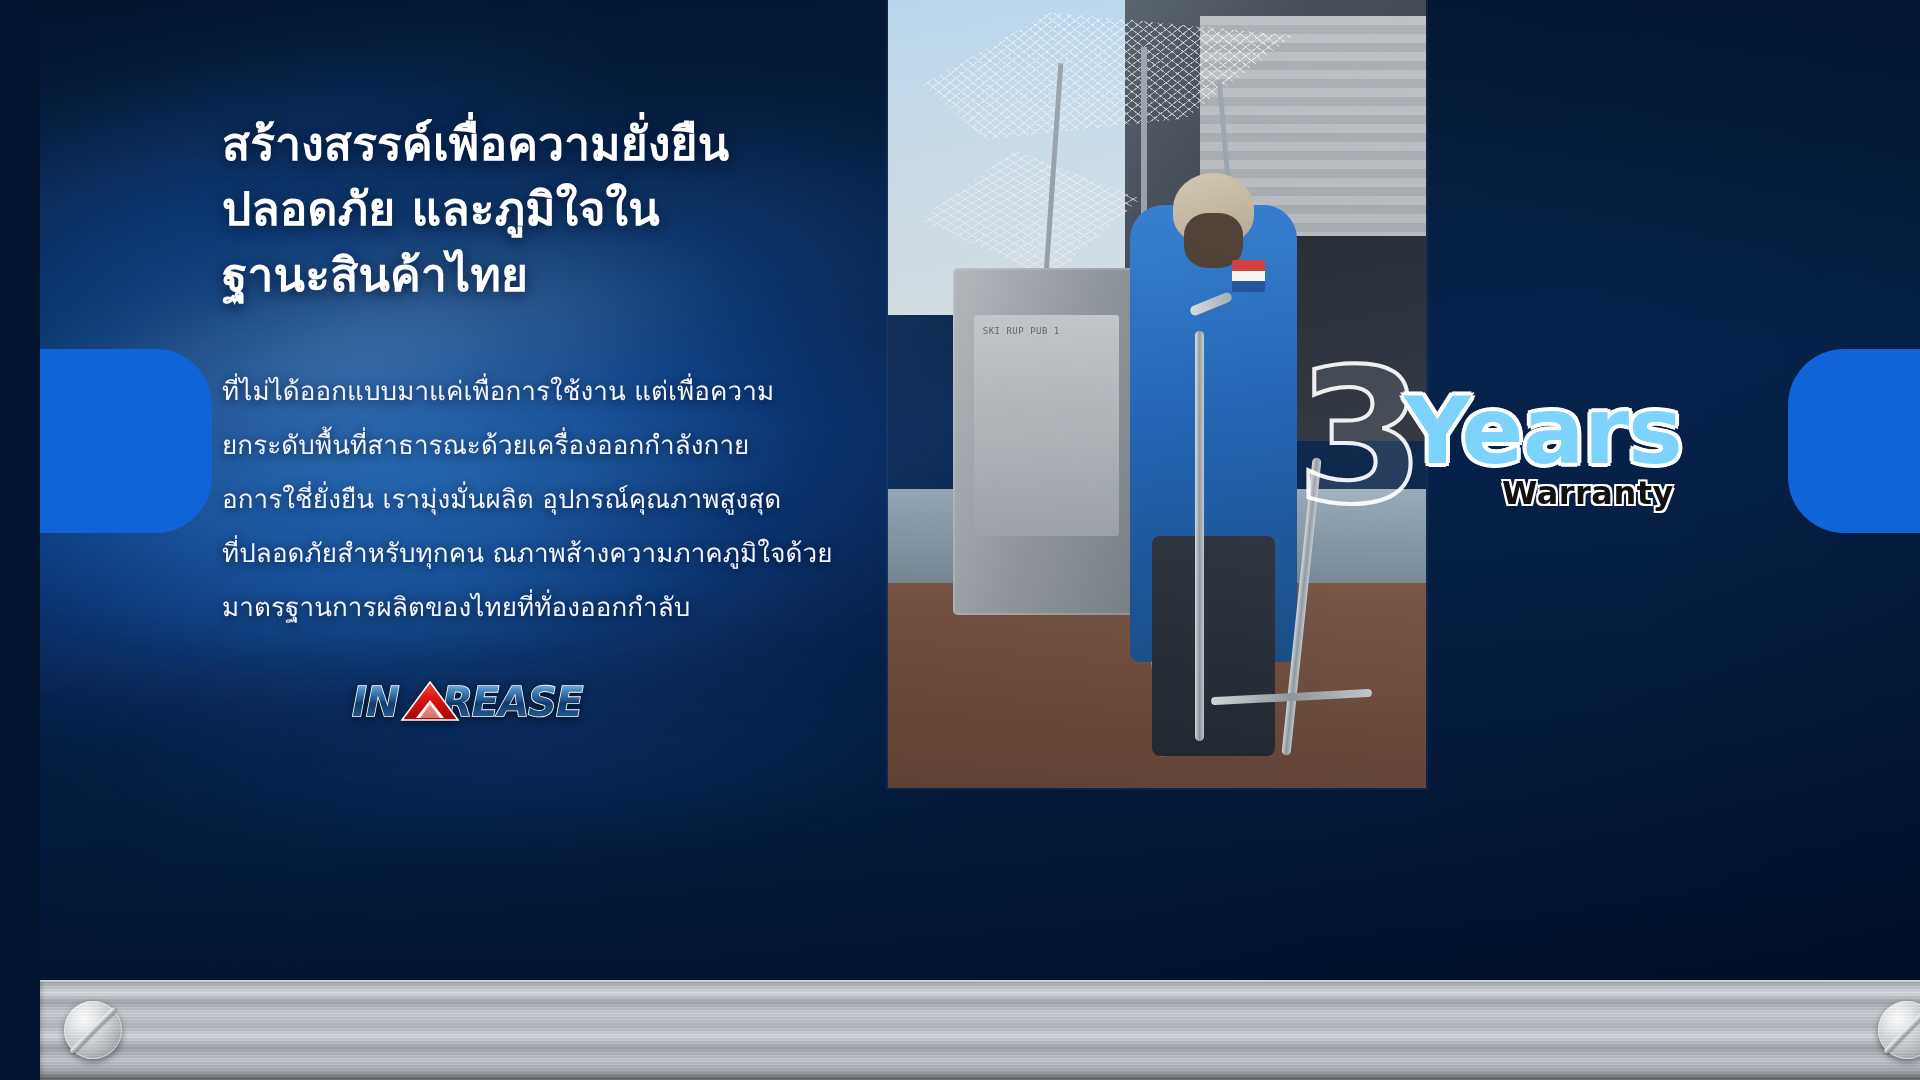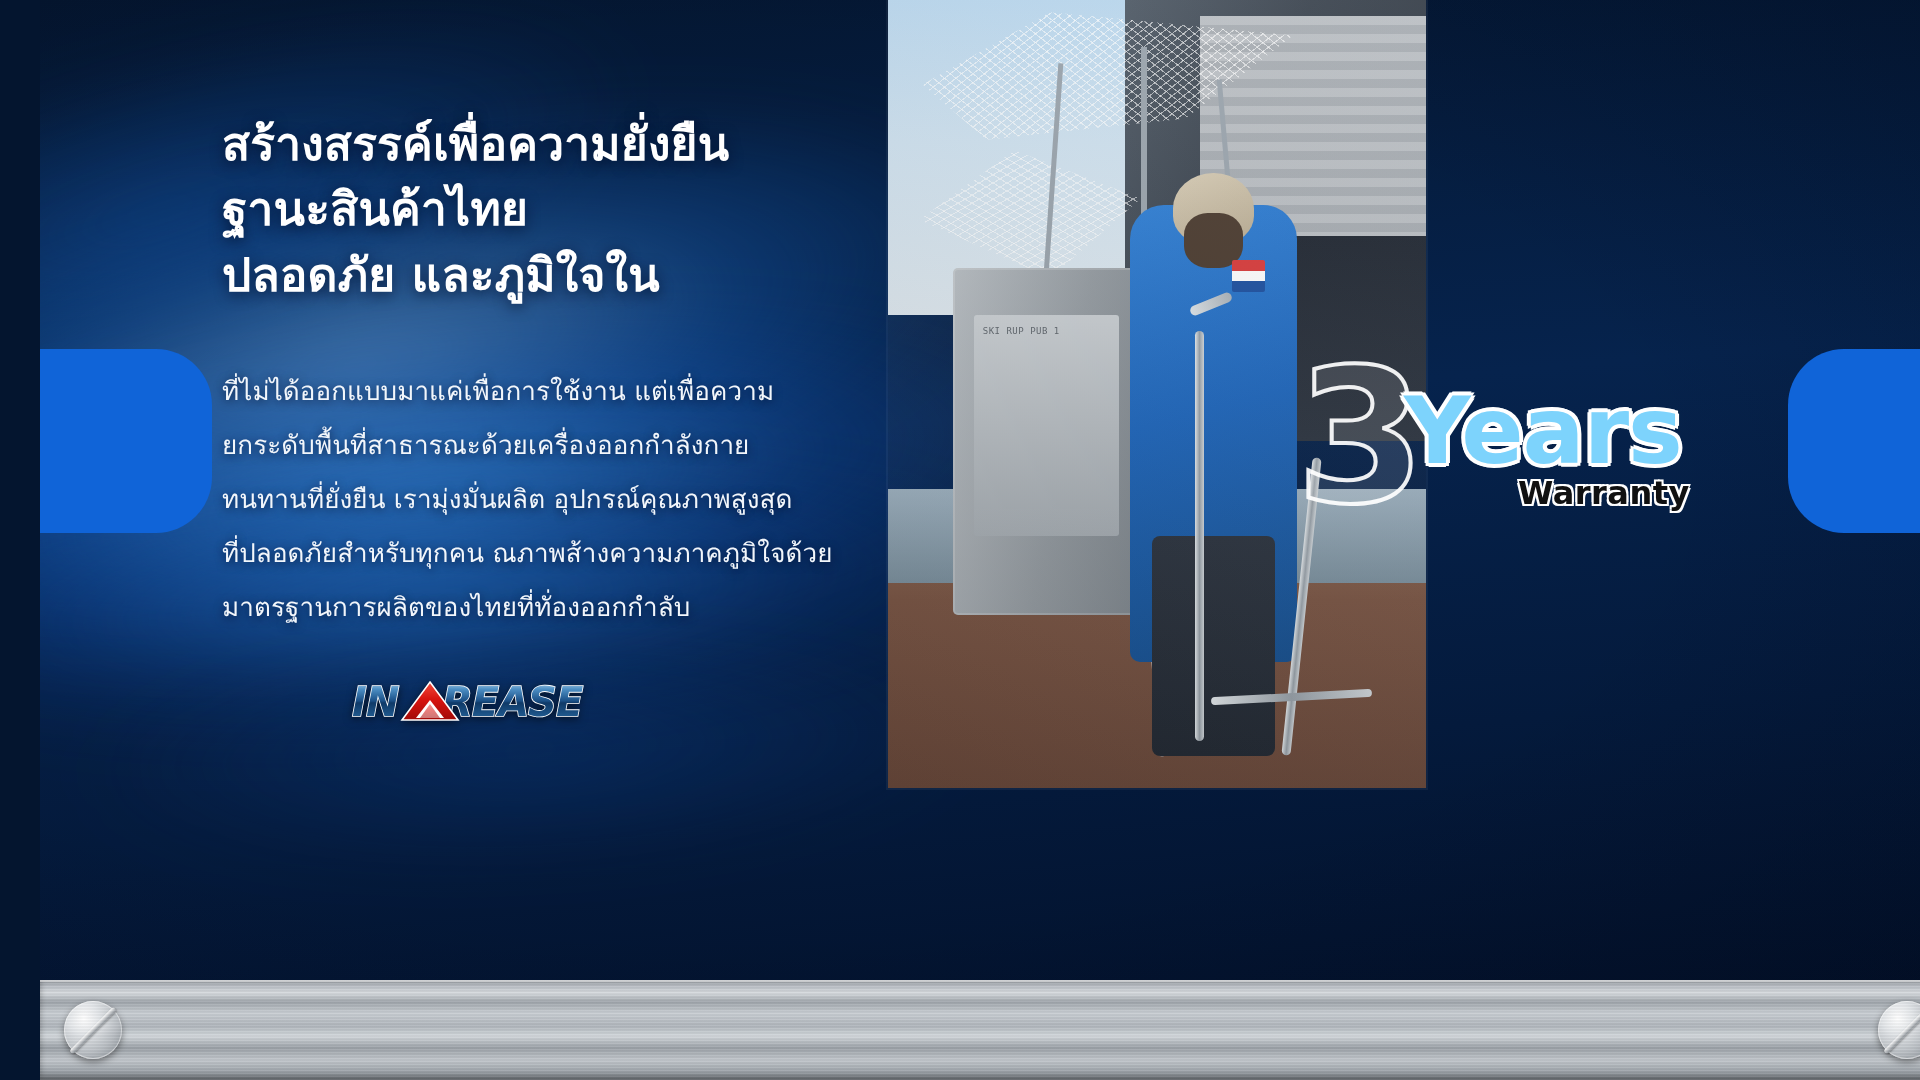--- a/index.html
+++ b/index.html
@@ -115,21 +115,21 @@
   .warranty{ position:absolute; left:1256px; top:352px; width:470px; height:160px;
              pointer-events:none; }
   .w-num{ position:absolute; left:0; top:-8px; font-size:186px; font-weight:700;
           color:rgba(255,255,255,.10); -webkit-text-stroke:4px rgba(255,255,255,.92);
           line-height:1; font-family:"DejaVu Sans","Liberation Sans",sans-serif; }
   .w-years{ position:absolute; left:108px; top:34px; font-size:92px; font-weight:700;
             color:#7dd3fc; letter-spacing:-1px; line-height:1;
             text-shadow:
               -3px -3px 0 #fff, 3px -3px 0 #fff, -3px 3px 0 #fff, 3px 3px 0 #fff,
               0 -4px 0 #fff, 0 4px 0 #fff, -4px 0 0 #fff, 4px 0 0 #fff; }
-  .w-warr{ position:absolute; left:222px; top:122px; font-size:32px; font-weight:700;
+  .w-warr{ position:absolute; left:206px; top:122px; font-size:32px; font-weight:700;
            color:#111; letter-spacing:.5px;
            text-shadow:-2px -2px 0 #fff,2px -2px 0 #fff,-2px 2px 0 #fff,2px 2px 0 #fff; }
 
   
   .metal{ position:absolute; left:0; bottom:0; width:1920px; height:100px;
     background:
       linear-gradient(180deg,
         #8f949a 0%, #b9bec4 6%, #d7dbdf 13%, #9fa5ab 22%, #c9ced3 33%,
         #b0b6bc 46%, #d3d8dc 56%, #9ba1a7 68%, #c2c7cc 80%, #a2a8ae 90%, #7f858b 100%);
     box-shadow:inset 0 2px 0 rgba(255,255,255,.55), inset 0 -3px 6px rgba(0,0,0,.35);
@@ -159,27 +159,27 @@
   <div class="ribbon r3"></div>
   <div class="ribbon r5"></div>
   <div class="vign"></div>
 
   <div class="pill pill-left"></div>
   <div class="pill pill-right"></div>
 
   <div class="copy">
     <h1 class="headline">
       <span class="ln">สร้างสรรค์เพื่อความยั่งยืน</span>
+      <span class="ln">ปลอดภัย และภูมิใจใน</span>
       <span class="ln">ฐานะสินค้าไทย</span>
-      <span class="ln">ปลอดภัย และภูมิใจใน</span>
     </h1>
     <div class="body">
       <span class="ln">ที่ไม่ได้ออกแบบมาแค่เพื่อการใช้งาน แต่เพื่อความ</span>
       <span class="ln">ยกระดับพื้นที่สาธารณะด้วยเครื่องออกกำลังกาย</span>
-      <span class="ln">ทนทานที่ยั่งยืน เรามุ่งมั่นผลิต อุปกรณ์คุณภาพสูงสุด</span>
+      <span class="ln">อการใชี่ยั่งยืน เรามุ่งมั่นผลิต อุปกรณ์คุณภาพสูงสุด</span>
       <span class="ln">ที่ปลอดภัยสำหรับทุกคน ณภาพส้างความภาคภูมิใจด้วย</span>
       <span class="ln">มาตรฐานการผลิตของไทยที่ทั่องออกกำลับ</span>
     </div>
   </div>
 
   <div class="logo">
     <svg viewBox="0 0 252 48" xmlns="http://www.w3.org/2000/svg" aria-hidden="true">
       <defs>
         <linearGradient id="lg" x1="0" y1="0" x2="0" y2="1">
           <stop offset="0%" stop-color="#cfe3f2"></stop>

